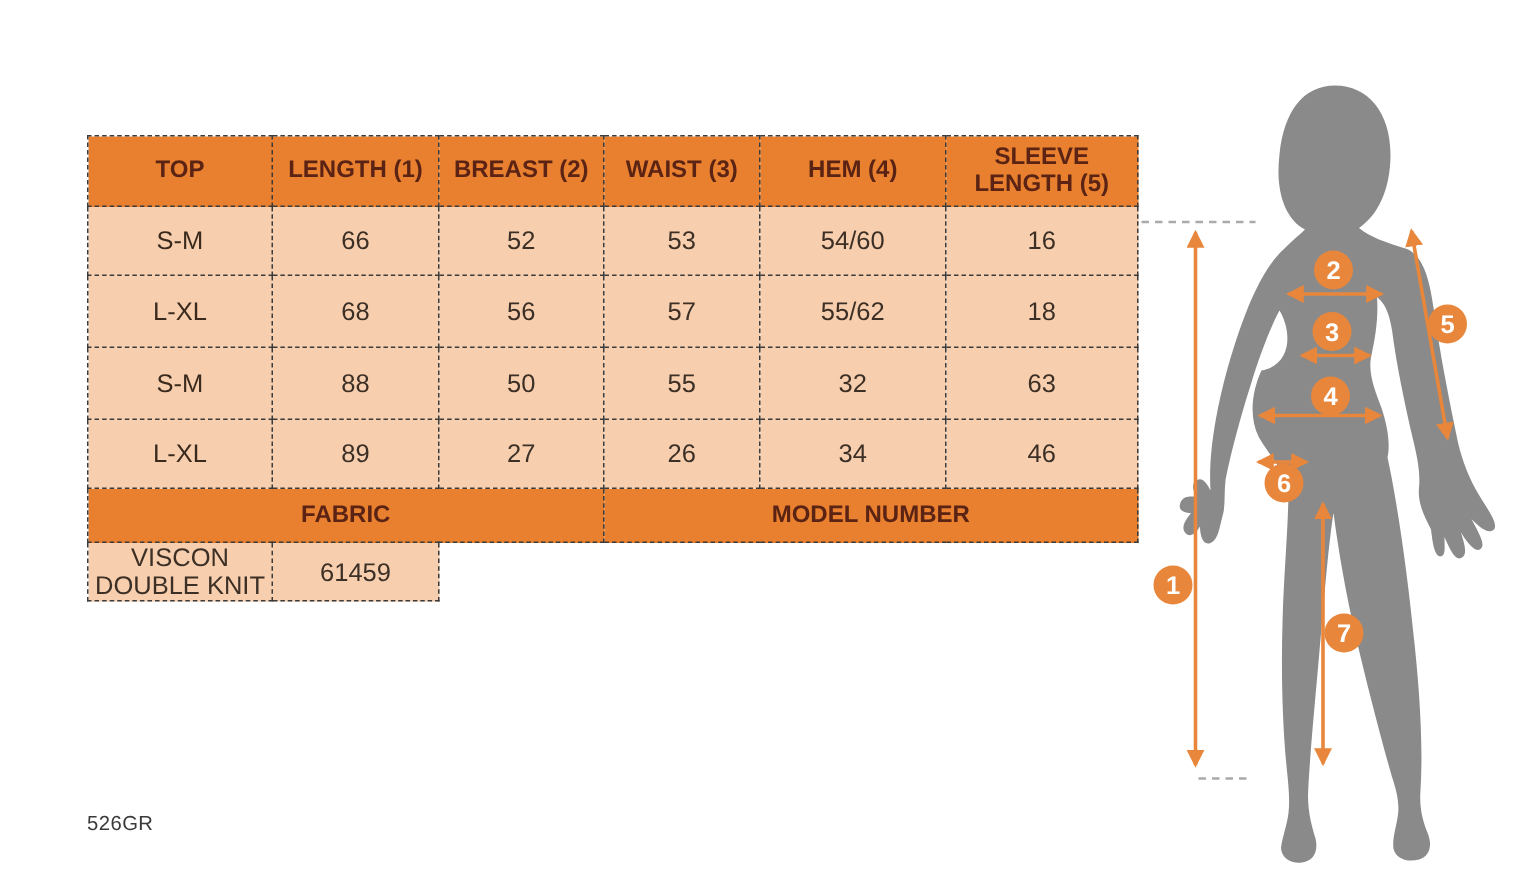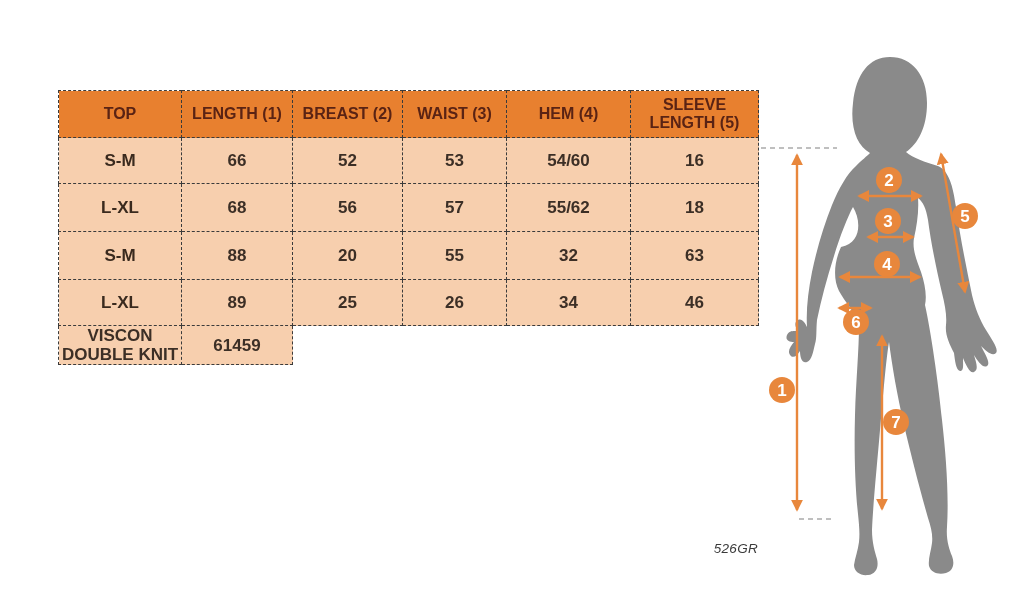--- a/index.html
+++ b/index.html
@@ -28,27 +28,27 @@
     border:1.5px dashed var(--border);
     text-align:center;vertical-align:middle;
     padding:0 2px;line-height:1.12;
   }
   table.size-chart th{
     background:var(--header-bg);color:var(--header-text);
     font-size:16px;font-weight:bold;
   }
   table.size-chart td{
     background:var(--cell-bg);color:var(--cell-text);
-    font-size:17px;font-weight:bold;
-  }
-  table.size-chart td.size-label{font-weight:bold;color:#3a2a1e;}
+    font-size:17px;font-weight:normal;
+  }
+  table.size-chart td.size-label{font-weight:normal;color:#3a2a1e;}
 
   .footnote{
     position:absolute;left:58px;top:541px;width:700px;
-    text-align:right;font-size:13.5px;color:#3a3a3a;letter-spacing:.3px;font-style:italic;
+    font-size:13.5px;color:#3a3a3a;letter-spacing:.3px;
   }
 
   
   svg.figure{position:absolute;left:0;top:0;pointer-events:none;}
   .marker-num{
     font-family:"Liberation Sans",sans-serif;font-size:17px;font-weight:bold;
     fill:#ffffff;text-anchor:middle;
   }
 </style>
 </head>
@@ -86,32 +86,36 @@
         <td class="size-label">L-XL</td>
         <td>68</td>
         <td>56</td>
         <td>57</td>
         <td>55/62</td>
         <td>18</td>
       </tr>
       <tr style="height:48px">
         <td class="size-label">S-M</td>
         <td>88</td>
-        <td>20</td>
+        <td>50</td>
         <td>55</td>
         <td>32</td>
         <td>63</td>
       </tr>
       <tr style="height:46px">
         <td class="size-label">L-XL</td>
         <td>89</td>
-        <td>25</td>
+        <td>27</td>
         <td>26</td>
         <td>34</td>
         <td>46</td>
+      </tr>
+      <tr style="height:36px">
+        <th colspan="3">FABRIC</th>
+        <th colspan="3">MODEL NUMBER</th>
       </tr>
       <tr style="height:37px">
         <td>VISCON DOUBLE KNIT</td>
 
         <td>61459</td>
 
       </tr>
     </tbody>
   </table>
 

